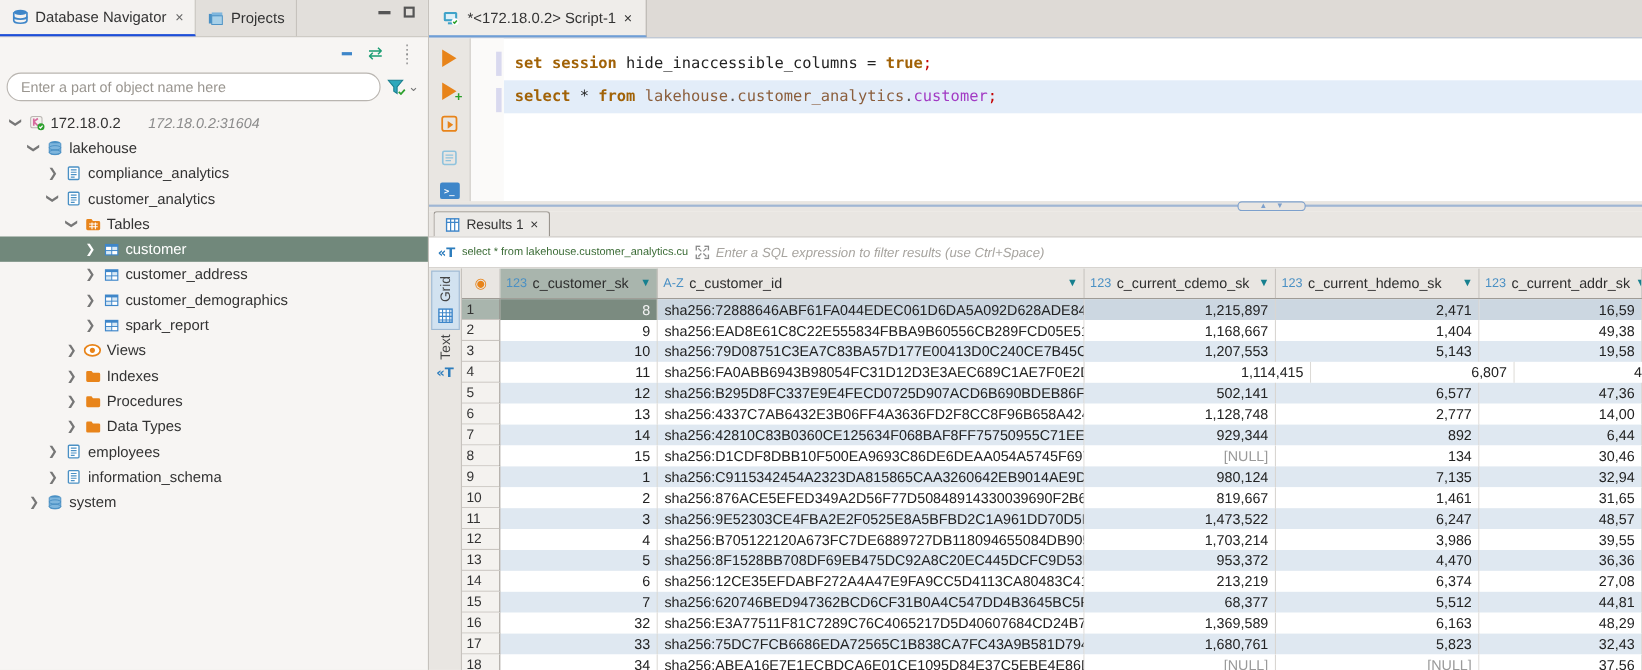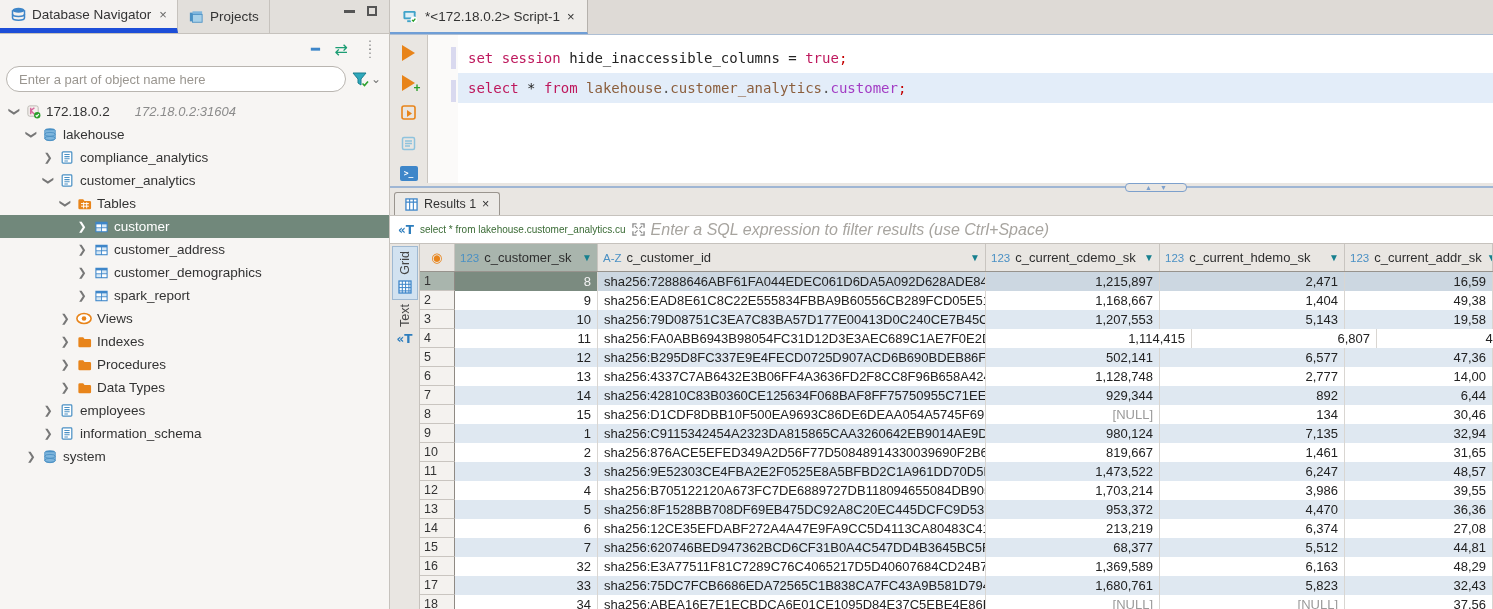--- a/index.html
+++ b/index.html
@@ -4,21 +4,21 @@
 <style>
   * { margin:0; padding:0; box-sizing:border-box; }
   html,body { width:1493px; height:609px; overflow:hidden; }
   body { font-family:"Liberation Sans", sans-serif; font-size:13px; color:#333; background:#e9e6e2; }
   #app { position:relative; width:1493px; height:609px; background:#e9e6e2; overflow:hidden; }
 
   
   #nav-panel { position:absolute; left:0; top:0; width:390px; height:609px; background:#f7f5f3; border-right:1px solid #c6c2bd; }
   .tabstrip { display:flex; height:34px; background:#e2dfdb; border-bottom:1px solid #c6c2bd; align-items:stretch; }
   .tab { display:flex; align-items:center; gap:6px; padding:0 10px; border-right:1px solid #c6c2bd; cursor:default; }
-  .tab.active { background:#f4f2f0; border-bottom:5px solid #1d4ed8; }
+  .tab.active { background:#f4f2f0; border-bottom:2px solid #1d4ed8; }
   .tab .tlabel { font-size:13.5px; color:#333; }
   .tab .close-x { color:#666; font-size:13px; margin-left:2px; }
   .winbtns { margin-left:auto; display:flex; align-items:flex-start; gap:12px; padding:6px 12px 0 0; }
   .minbar { width:11px; height:3px; background:#555; margin-top:4px; }
   .maxbox { width:10px; height:10px; border:2px solid #555; }
 
   #nav-toolbar { height:30px; display:flex; justify-content:flex-end; align-items:center; gap:16px; padding-right:14px; background:#f7f5f3; }
   .tool-glyph { font-size:14px; cursor:default; }
   .collapse-glyph { color:#3e86c9; font-weight:bold; letter-spacing:-1px; }
   .link-glyph { color:#1d9e74; font-size:16px; }
@@ -50,39 +50,39 @@
   #editor-rail { width:38px; background:#e9e6e2; border-right:1px solid #cac6c1; display:flex; flex-direction:column; align-items:center; padding-top:8px; gap:10px; }
   .rail-ic { width:20px; height:20px; display:flex; align-items:center; justify-content:center; position:relative; }
   .play-tri { width:0; height:0; border-left:13px solid #e8841a; border-top:8px solid transparent; border-bottom:8px solid transparent; }
   .plus-badge { position:absolute; right:-2px; bottom:-2px; color:#2ca02c; font-size:12px; font-weight:bold; }
   .console-box { width:18px; height:15px; background:#3e86c9; border-radius:2px; color:#fff; font-size:8px; font-weight:bold; display:flex; align-items:center; justify-content:center; font-family:"DejaVu Sans Mono",monospace; }
   #editor-gutter { width:30px; background:#fbfaf9; position:relative; }
   .chg-mark { position:absolute; right:2px; width:5px; height:22px; background:#d9d9ef; }
   #code-area { flex:1; padding-top:8px; font-family:"DejaVu Sans Mono","Liberation Mono",monospace; font-size:14px; }
   .code-line { height:30px; line-height:22px; padding:4px 0 4px 10px; white-space:pre; }
   .code-line.hl { background:#e3edf9; }
-  .seg-kw { color:#be185d; font-weight:normal; }
+  .seg-kw { color:#a16207; font-weight:bold; }
   .seg-txt { color:#222; }
   .seg-path { color:#8b5e3c; }
   .seg-obj { color:#a23bc4; }
   .seg-semi { color:#c40000; }
   .seg-punct { color:#555; }
 
   #sash { position:relative; height:9px; background:#e9e6e2; }
   #sash .sash-line { position:absolute; left:0; right:0; top:3px; height:2px; background:#9fb6d4; }
   #sash-handle { position:absolute; left:735px; top:0; width:62px; height:9px; background:#e9e6e2; border:1px solid #7da0cc; border-radius:4px; display:flex; align-items:center; justify-content:center; gap:8px; }
   #sash-handle span { color:#7da0cc; font-size:7px; line-height:7px; }
 
   #results { position:absolute; left:0; top:192px; width:1103px; height:417px; background:#fff; }
   #results-tabstrip { height:24px; background:#e9e6e2; border-bottom:1px solid #c6c2bd; display:flex; }
   #results-tab { display:flex; align-items:center; gap:6px; padding:0 10px; background:#eceae7; border:1px solid #9a958f; border-bottom:none; border-top-left-radius:3px; border-top-right-radius:3px; margin-left:4px; font-size:12.5px; }
   #filter-bar { height:28px; background:#fff; border-bottom:1px solid #c6c2bd; display:flex; align-items:center; padding:0 8px; gap:6px; }
   .ft-icon { color:#2d7dbd; font-size:12px; font-weight:bold; font-family:"DejaVu Sans",sans-serif; }
   #filter-query { color:#3a6b35; font-size:10px; white-space:nowrap; }
-  #filter-placeholder { color:#a7a49f; font-style:italic; font-size:16px; white-space:nowrap; overflow:hidden; }
+  #filter-placeholder { color:#a7a49f; font-style:italic; font-size:12px; white-space:nowrap; overflow:hidden; }
 
   #grid-zone { display:flex; height:365px; }
   #side-strip { width:30px; background:#e9e6e2; border-right:1px solid #c6c2bd; display:flex; flex-direction:column; align-items:center; padding-top:2px; }
   .side-tab { display:flex; flex-direction:column; align-items:center; padding:4px 0; width:26px; gap:4px; }
   .side-tab.active { background:#d2e2f0; border:1px solid #9fb9d2; }
   .side-vlabel { writing-mode:vertical-rl; transform:rotate(180deg); font-size:12.5px; color:#444; }
   .side-ic { width:16px; height:16px; display:flex; align-items:center; justify-content:center; }
 
   #grid { flex:1; overflow:hidden; position:relative; font-size:13px; }
   .grid-header { display:flex; height:28px; background:#e9e6e2; border-bottom:1px solid #97938d; }

